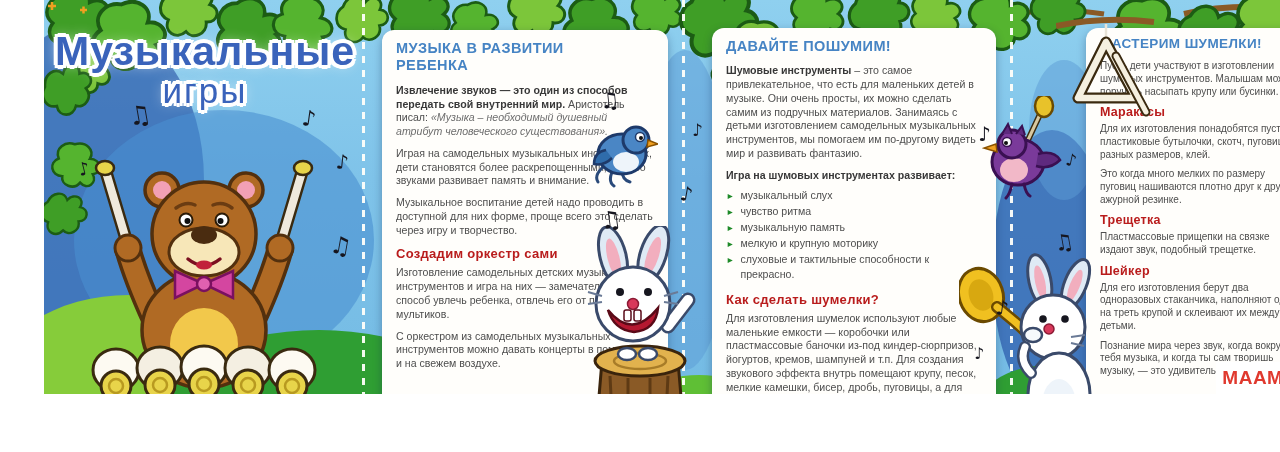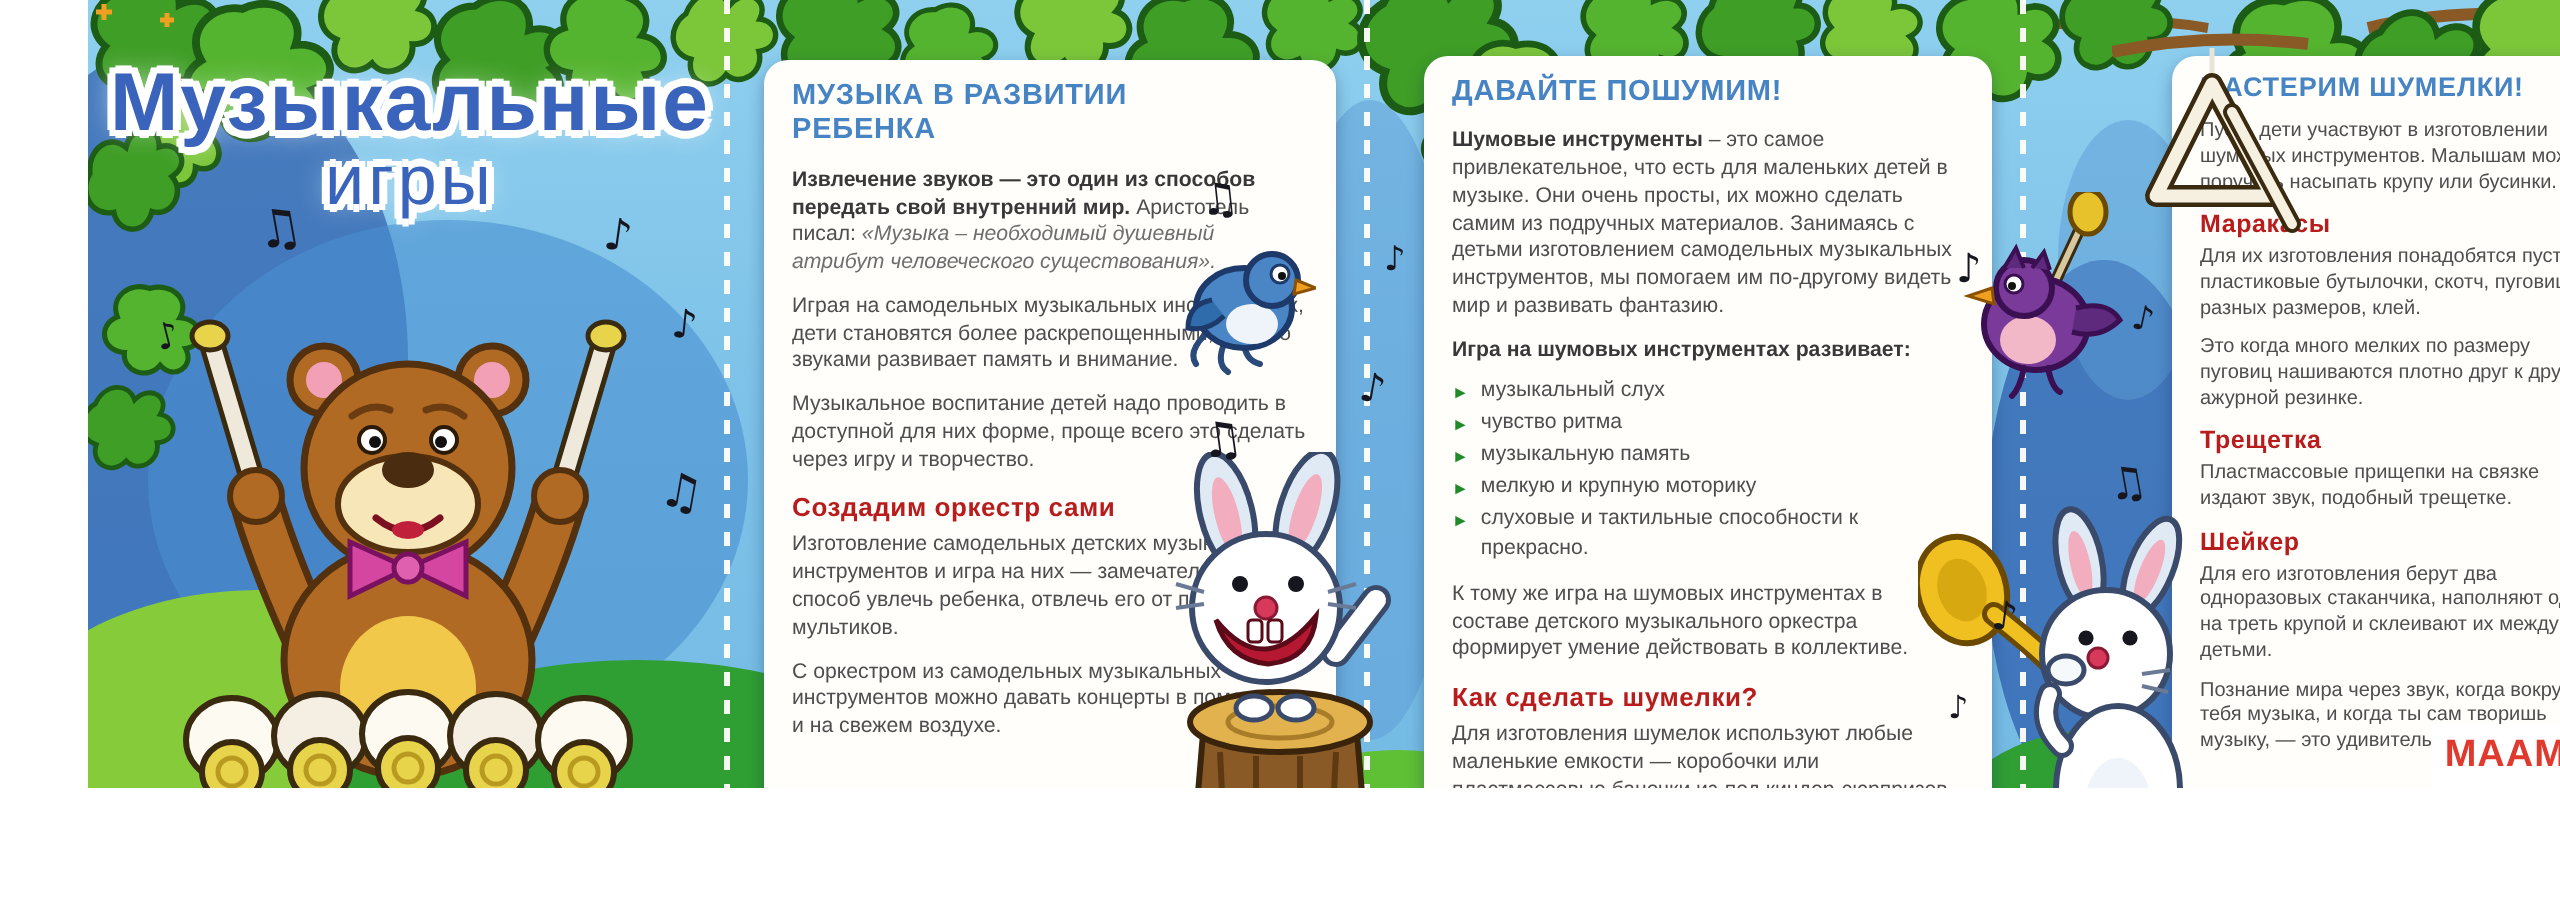--- a/index.html
+++ b/index.html
@@ -201,21 +201,20 @@
         </div>
       <div class="list-item">
           <span class="bullet">►</span>
           <span>мелкую и крупную моторику</span>
         </div>
       <div class="list-item">
           <span class="bullet">►</span>
           <span>слуховые и тактильные способности к прекрасно.</span>
         </div>
     </div>
-    <p>К тому же игра на шумовых инструментах в составе детского музыкального оркестра формирует умение действовать в коллективе.</p>
     <div class="sub">Как сделать шумелки?</div>
     <p>Для изготовления шумелок используют любые маленькие емкости — коробочки или пластмассовые баночки из-под киндер-сюрпризов, йогуртов, кремов, шампуней и т.п. Для создания звукового эффекта внутрь помещают крупу, песок, мелкие камешки, бисер, дробь, пуговицы, а для красоты и яркости можно раскрасить их акриловыми красками.</p>
   </div>
 
   <div class="card card4" style="left:1042px;top:28px;width:230px;height:384px;">
     <h2>МАСТЕРИМ ШУМЕЛКИ!</h2>
     <p>Пусть дети участвуют в изготовлении шумовых инструментов. Малышам можно поручить насыпать крупу или бусинки.</p>
     <div class="sub">Маракасы</div>
     <p>Для их изготовления понадобятся пустые пластиковые бутылочки, скотч, пуговицы разных размеров, клей.</p>
     <p>Это когда много мелких по размеру пуговиц нашиваются плотно друг к другу к ажурной резинке.</p>

